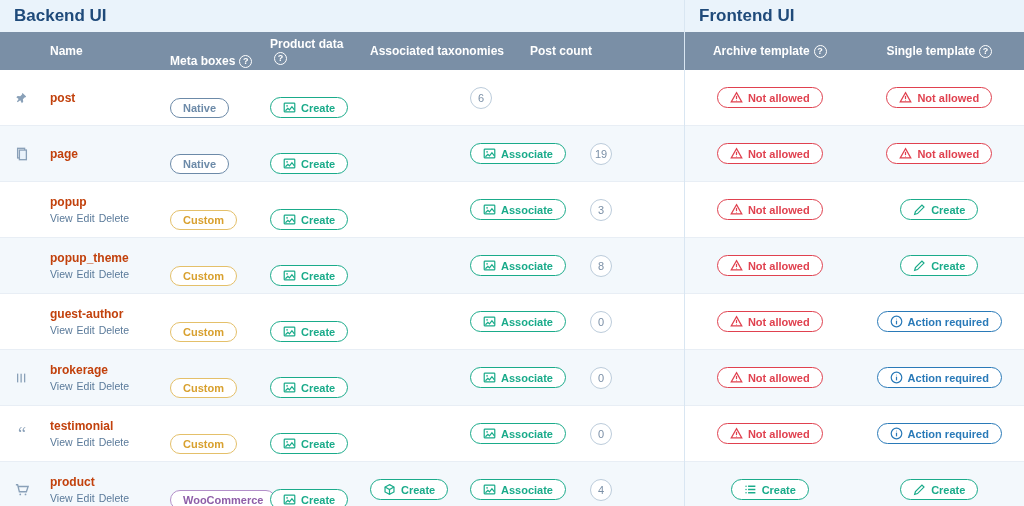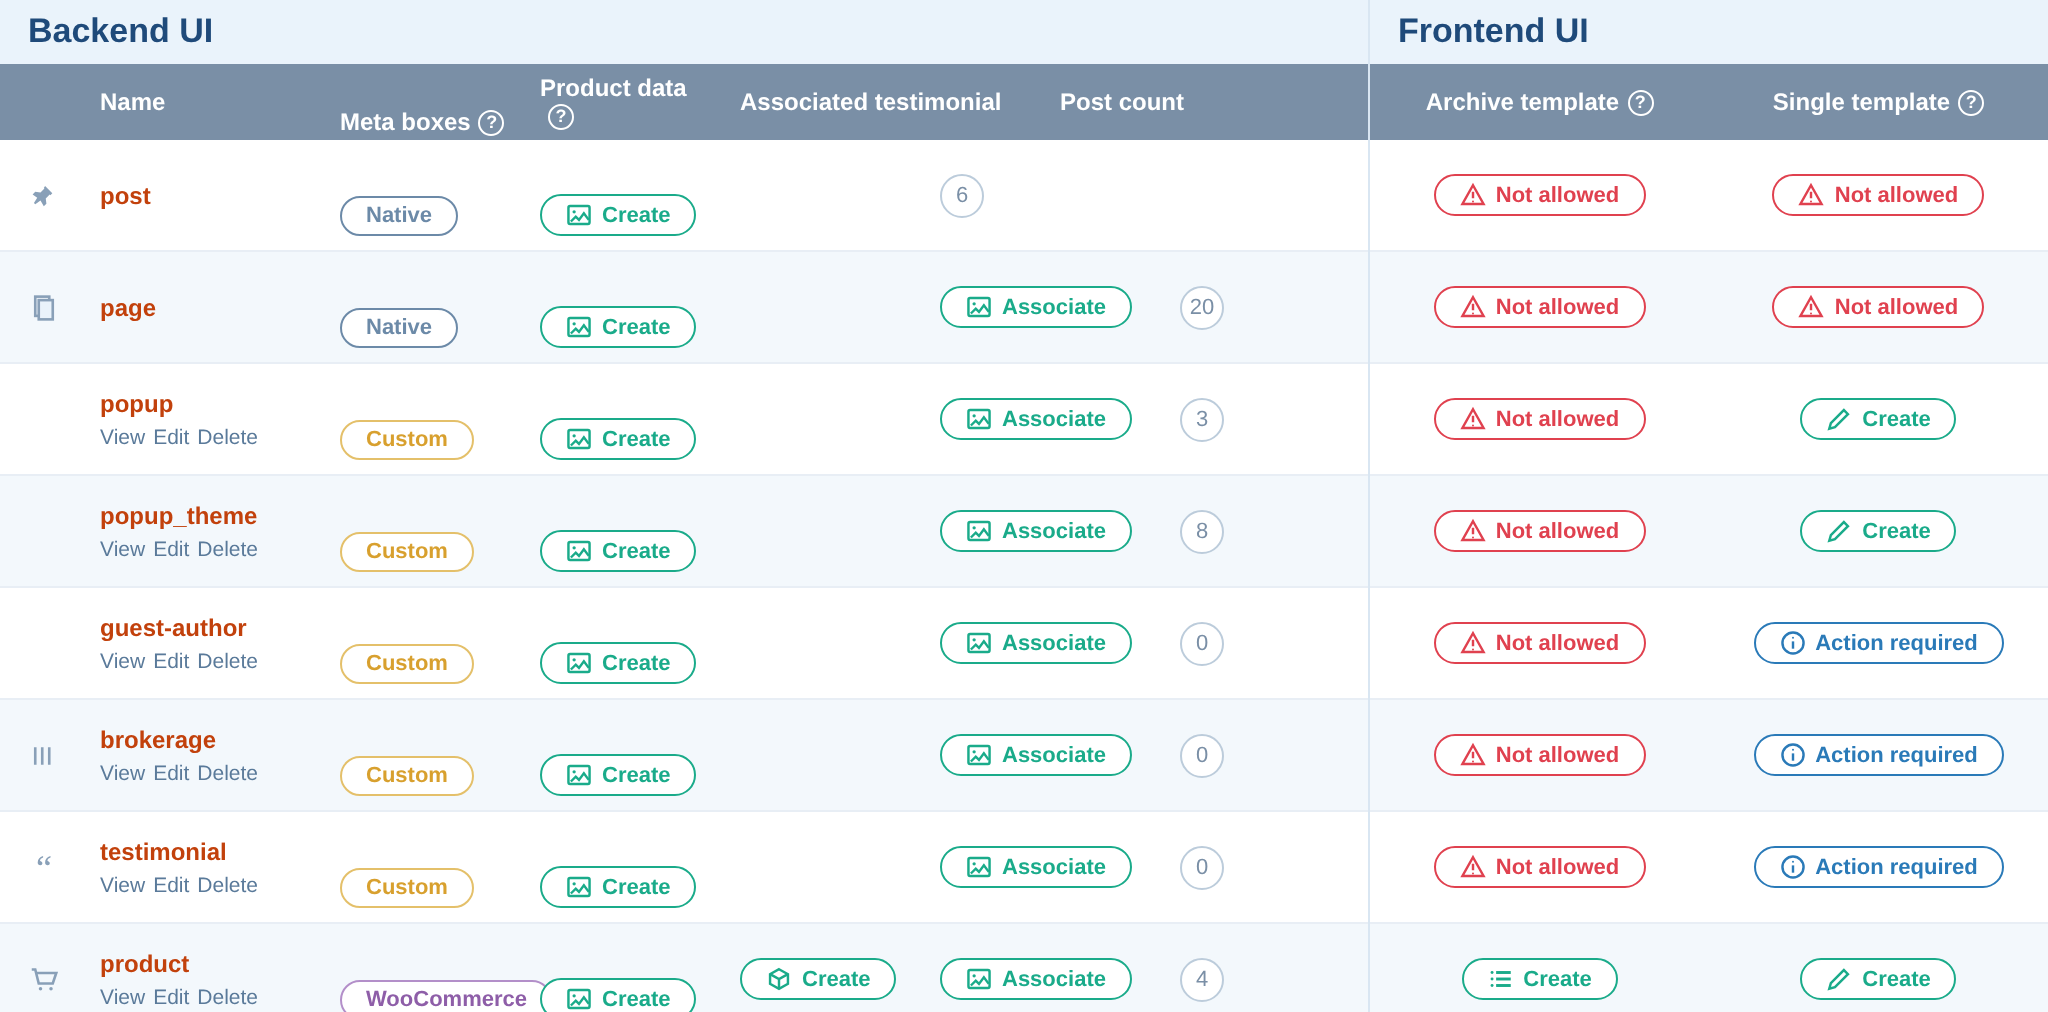--- a/index.html
+++ b/index.html
@@ -80,21 +80,21 @@
 <body>
 
 <div class="wrap">
   <div class="backend">
     <div class="section-title">Backend UI</div>
     <div class="header-row">
       <div class="col col-icon"></div>
       <div class="col col-name">Name</div>
       <div class="col col-meta"><span>Meta boxes</span><span class="help-icon">?</span></div>
       <div class="col col-pdata"><span>Product data</span><span class="help-icon">?</span></div>
-      <div class="col col-tax">Associated testimonial</div>
+      <div class="col col-tax">Associated taxonomies</div>
       <div class="col col-count">Post count</div>
     </div>
     <div class="rows" id="backend-rows">
     <div class="data-row">
       <div class="col col-icon"><svg width="14" height="14" viewBox="0 0 16 16" fill="#89a0b8">
               <path d="M9.5 1l5.5 5.5-1.5 1.5-.5-.5-3 3 .5 4-2 2-2.5-4.5L2 15l-1-1 2.5-4L0 7.5l2-2 4 .5 3-3-.5-.5z" transform="scale(0.75) translate(2,2)"></path>
             </svg></div>
       <div class="col col-name">
             <div class="name">post</div>
           </div>
@@ -120,21 +120,21 @@
                 <rect x="1.5" y="2.5" width="13" height="11" rx="1"></rect>
                 <circle cx="5" cy="6" r="1" fill="currentColor" stroke="none"></circle>
                 <path d="M3 12l3-3 2 2 3-4 3 4"></path>
               </svg> Create</span></div>
       <div class="col col-pdata"></div>
       <div class="col col-tax" style="width:120px"><span class="pill assoc"><svg class="ico" viewBox="0 0 16 16" fill="none" stroke="currentColor" stroke-width="1.5">
                 <rect x="1.5" y="2.5" width="13" height="11" rx="1"></rect>
                 <circle cx="5" cy="6" r="1" fill="currentColor" stroke="none"></circle>
                 <path d="M3 12l3-3 2 2 3-4 3 4"></path>
               </svg> Associate</span></div>
-      <div class="col col-count"><span class="count-badge">20</span></div>
+      <div class="col col-count"><span class="count-badge">19</span></div>
     </div>
     <div class="data-row">
       <div class="col col-icon"></div>
       <div class="col col-name">
             <div class="name">popup</div>
             <div class="sublinks"><a>View</a><a>Edit</a><a>Delete</a></div>
           </div>
       <div class="col col-meta"><span class="pill custom">Custom</span></div>
       <div class="col col-meta"><span class="pill create"><svg class="ico" viewBox="0 0 16 16" fill="none" stroke="currentColor" stroke-width="1.5">
                 <rect x="1.5" y="2.5" width="13" height="11" rx="1"></rect>

